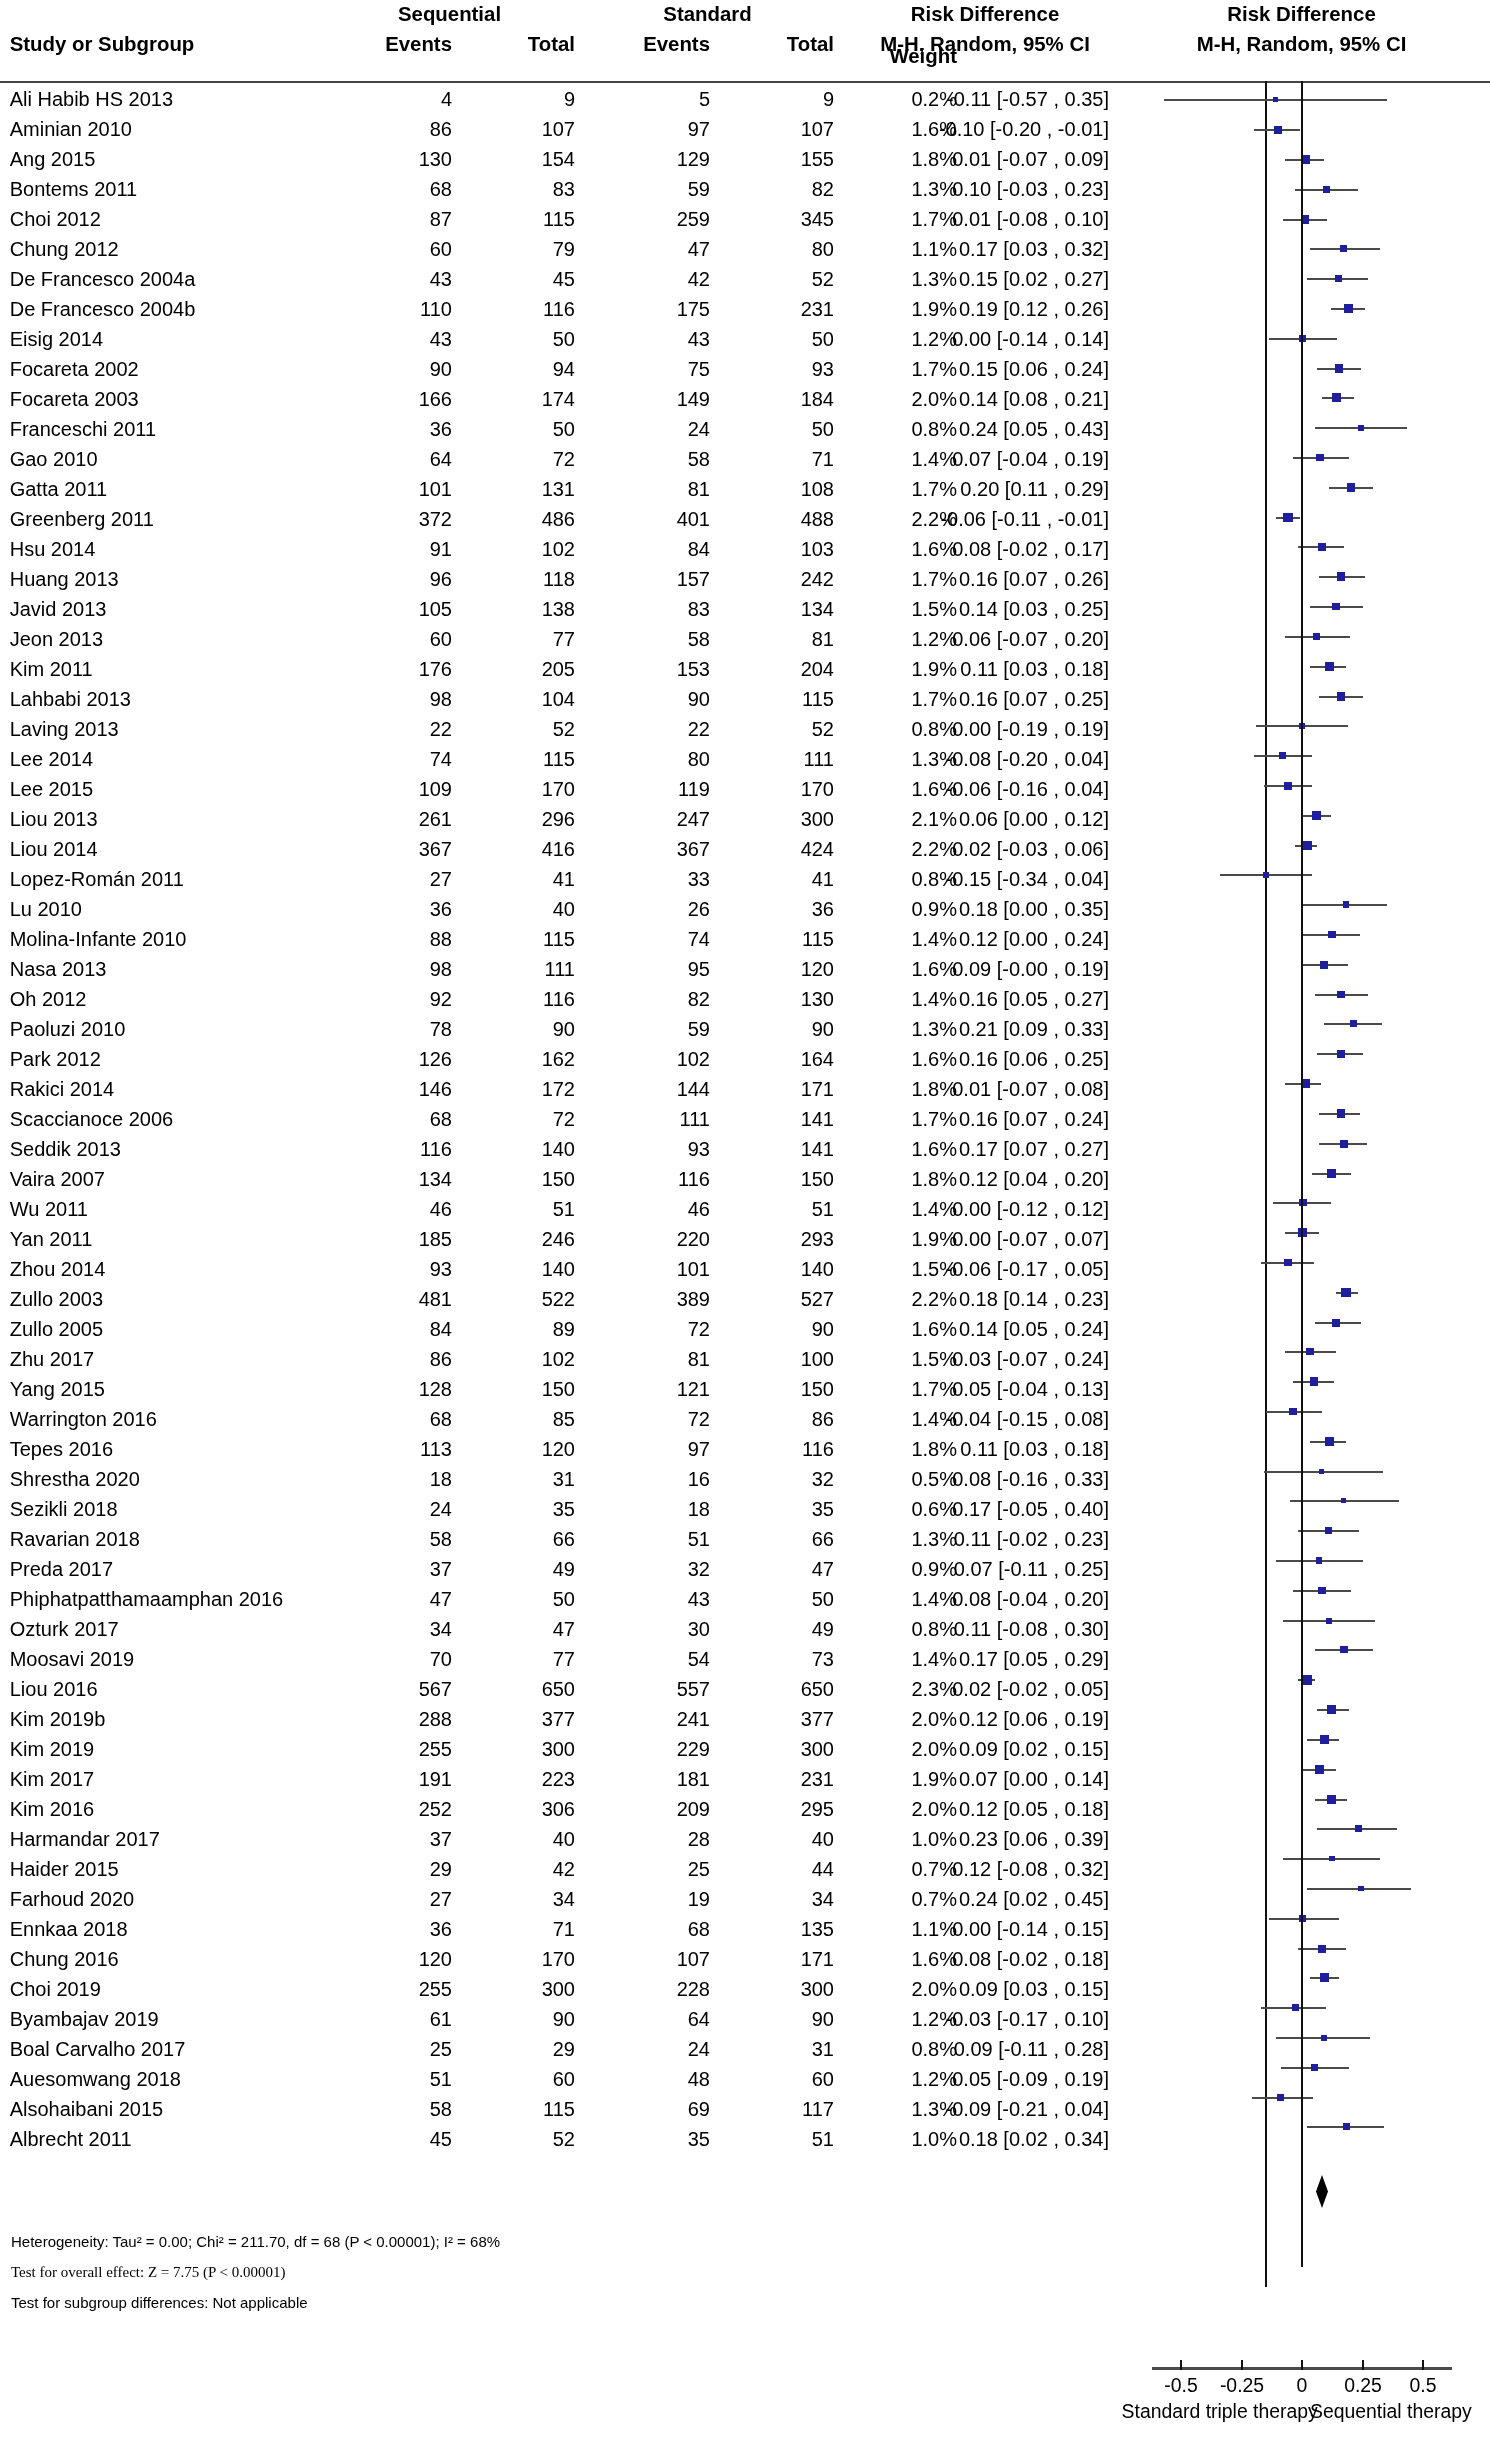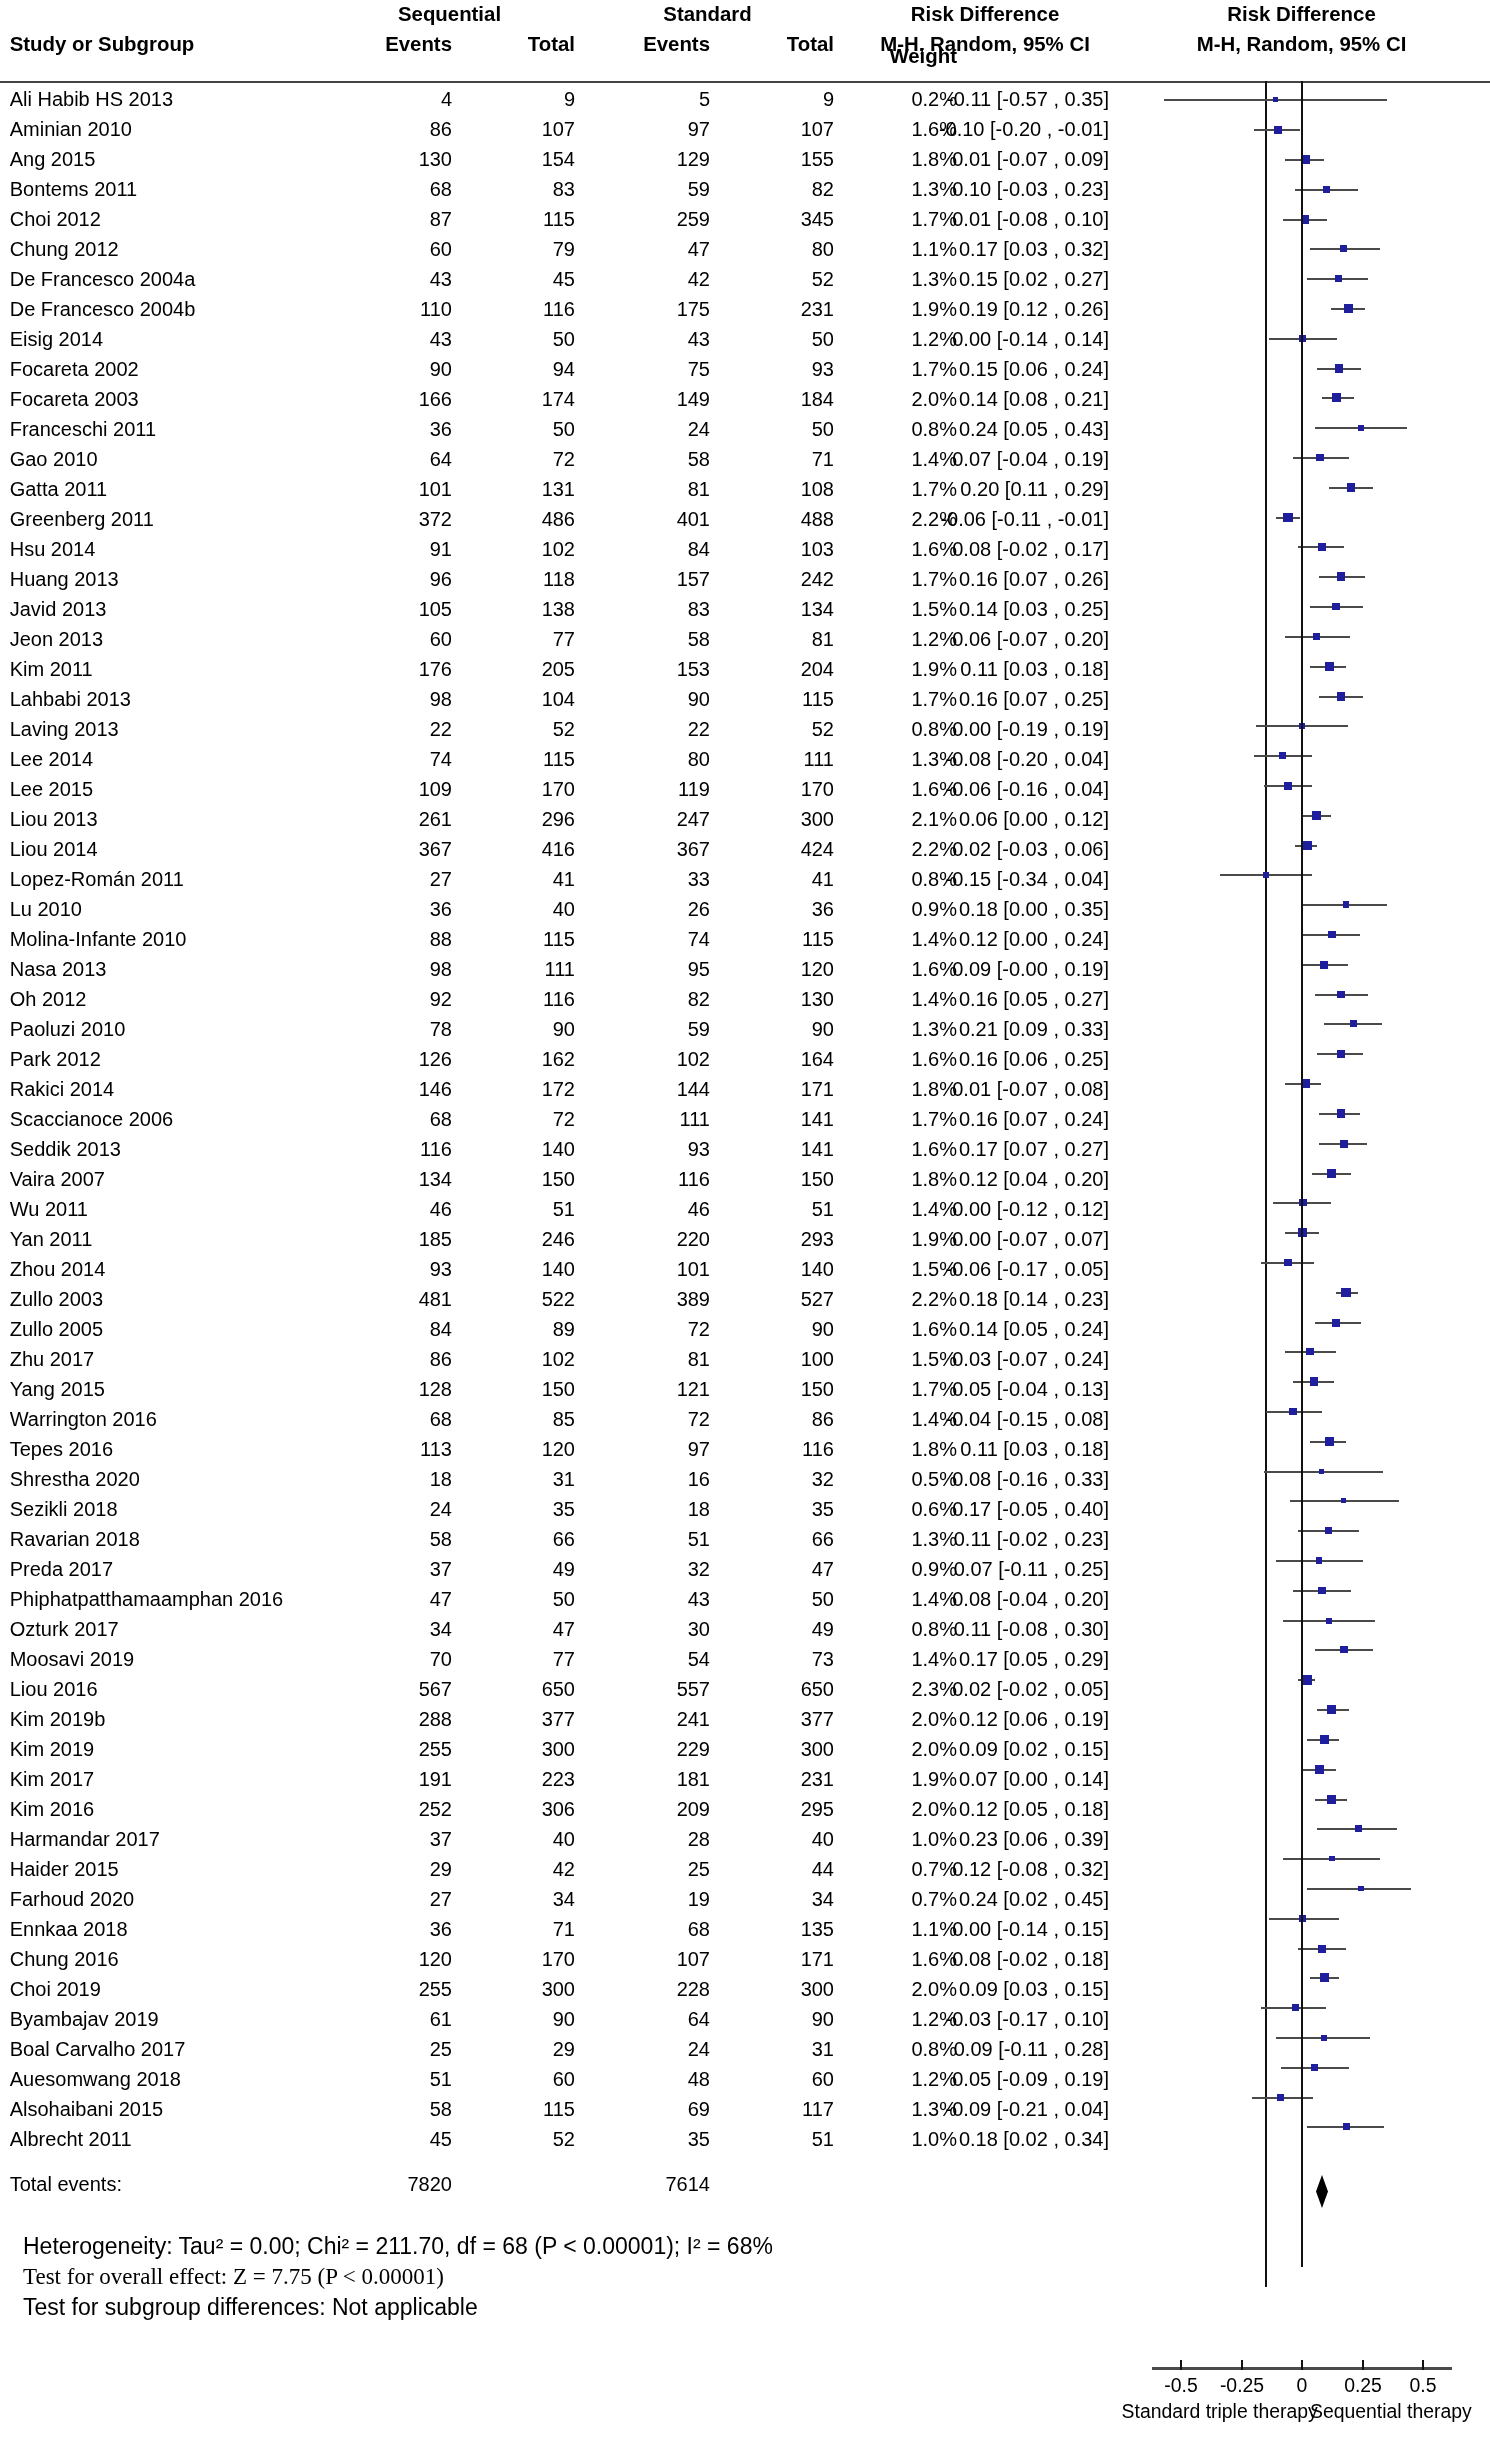--- a/index.html
+++ b/index.html
@@ -49,21 +49,21 @@
   .pt{position:absolute;background:#1f1f9e;top:11.3px;}
   .diamond{position:absolute;background:#000;}
 
   
   .totals{position:absolute;left:0;width:1490px;}
   .tot-row{position:relative;height:30px;}
   .tot-row .lab{position:absolute;left:9.7px;top:3.2px;font-size:20.4px;font-weight:bold;}
   .tot-row .labn{position:absolute;left:9.7px;top:3.2px;font-size:20px;}
   .tot-row .num{position:absolute;top:3.2px;font-size:20.4px;font-weight:bold;text-align:right;}
   .tot-row .numn{position:absolute;top:3.2px;font-size:20px;text-align:right;}
-  .stat{position:absolute;left:23px;font-size:23px;white-space:nowrap;}
+  .stat{position:absolute;left:11px;font-size:15px;white-space:nowrap;}
 
   
   .axis{position:absolute;left:1113px;top:2367px;width:377px;height:97px;}
   .axis .bar{position:absolute;left:12px;top:0;width:344px;height:2.7px;background:#4a4a4a;}
   .axis .tick{position:absolute;top:-7.5px;width:2.2px;height:10.8px;background:#111;}
   .axis .tlab{position:absolute;top:6.5px;font-size:19.4px;text-align:center;width:86px;}
   .axis .endlab{position:absolute;top:33px;font-size:19.4px;white-space:nowrap;}
 </style>
 </head>
 <body>
@@ -990,25 +990,20 @@
       </div>
       <div class="marker" style="top: 2031px; left: 0px; width: 377px;">
         <div class="ciline" style="left: 194px; width: 77px; background: rgb(74, 74, 74);"></div>
         <div class="pt" style="width: 6.5px; height: 6.5px; left: 230px; top: 11.3px; background: rgb(31, 31, 158);"></div>
       </div>
       <div class="diamond" style="left: 203px; top: 2094px; width: 12px; height: 33px; background: rgb(0, 0, 0); clip-path: polygon(50% 0%, 100% 50%, 50% 100%, 0% 50%);"></div>
       <div style="position: absolute; left: 188px; top: 0px; width: 2.2px; height: 2186px; background: rgb(17, 17, 17);"></div>
     </div>
 
   <div class="totals" id="totals" style="top: 2170px;">
-      <div class="tot-row">
-        <div class="labn">Total events:</div>
-        <div class="numn c-e1">7820</div>
-        <div class="numn c-e2">7614</div>
-      </div>
       <div class="stat" style="top:63px;">Heterogeneity: Tau² = 0.00; Chi² = 211.70, df = 68 (P &lt; 0.00001); I² = 68%</div>
       <div class="stat" style="top:94px;font-family:Liberation Serif, serif;">Test for overall effect: Z = 7.75 (P &lt; 0.00001)</div>
       <div class="stat" style="top:124px;">Test for subgroup differences: Not applicable</div>
     </div>
 
   <div class="axis" id="axis">
     <div class="bar" style="left: 39px; width: 300px;"></div>
   <div class="tick" style="left: 67px;"></div>
       <div class="tlab" style="left: 25px;">-0.5</div>
       <div class="tick" style="left: 128px;"></div>

